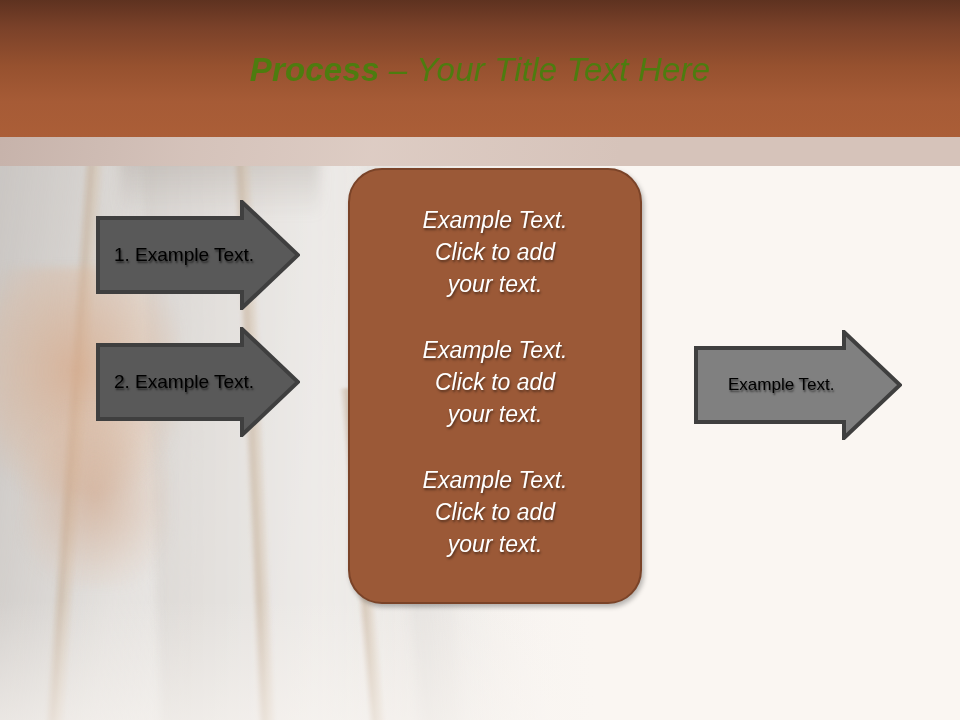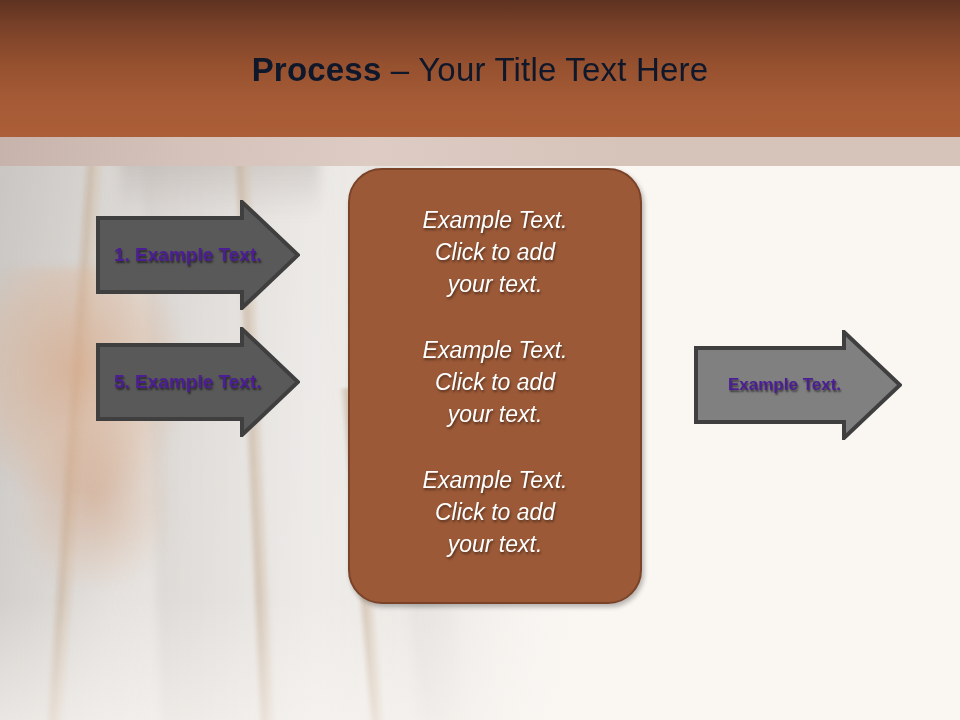--- a/index.html
+++ b/index.html
@@ -130,49 +130,49 @@
         rgba(196,176,168,0.85) 0%,
         rgba(212,194,186,0.8) 30%,
         rgba(226,210,202,0.6) 60%,
         rgba(214,195,186,0.0) 100%);
   }
   .slide-title {
     position: absolute;
     left: 0; top: 50px;
     width: 960px;
     text-align: center;
-    color: #0f172a;
+    color: #4d7c0f;
     font-size: 33px;
     line-height: 40px;
     letter-spacing: 0.2px;
     white-space: nowrap;
+    font-style: italic;
   }
   .slide-title .t-bold { font-weight: bold; }
   .slide-title .t-rest { font-weight: normal; }
 
   
   .arrow {
     position: absolute;
     display: flex;
     align-items: center;
     box-sizing: border-box;
   }
   .arrow .arrow-shape {
     position: absolute;
     inset: 0;
   }
   .arrow .arrow-label {
     position: relative;
     z-index: 2;
-    color: #4c1d95;
+    color: #000000;
     font-size: 19px;
     line-height: 22px;
     white-space: nowrap;
     text-shadow: 1px 1.5px 2px rgba(0,0,0,0.55);
-    font-weight: bold;
   }
 
   .arrow.left-arrow .arrow-label { padding-left: 18px; }
   .arrow.right-arrow { justify-content: flex-start; }
   .arrow.right-arrow .arrow-label { padding-left: 34px; font-size: 17px; }
 
   
   .center-box {
     position: absolute;
     left: 348px; top: 168px;
@@ -230,21 +230,21 @@
     <svg class="arrow-shape" viewBox="0 0 204 110" preserveAspectRatio="none">
       <polygon points="2,18 146,18 146,2 202,55 146,108 146,92 2,92" fill="#595959" stroke="#3F3F3F" stroke-width="4" stroke-linejoin="miter"></polygon>
     </svg>
     <span class="arrow-label">1. Example Text.</span>
   </div>
 
   <div class="arrow left-arrow" style="left:96px; top:327px; width:204px; height:110px;">
     <svg class="arrow-shape" viewBox="0 0 204 110" preserveAspectRatio="none">
       <polygon points="2,18 146,18 146,2 202,55 146,108 146,92 2,92" fill="#595959" stroke="#3F3F3F" stroke-width="4" stroke-linejoin="miter"></polygon>
     </svg>
-    <span class="arrow-label">5. Example Text.</span>
+    <span class="arrow-label">2. Example Text.</span>
   </div>
 
 
   <div class="center-box">
     <div class="center-block">
       <div>Example Text.</div>
       <div>Click  to add</div>
       <div>your text.</div>
     </div>
     <div class="center-block">

